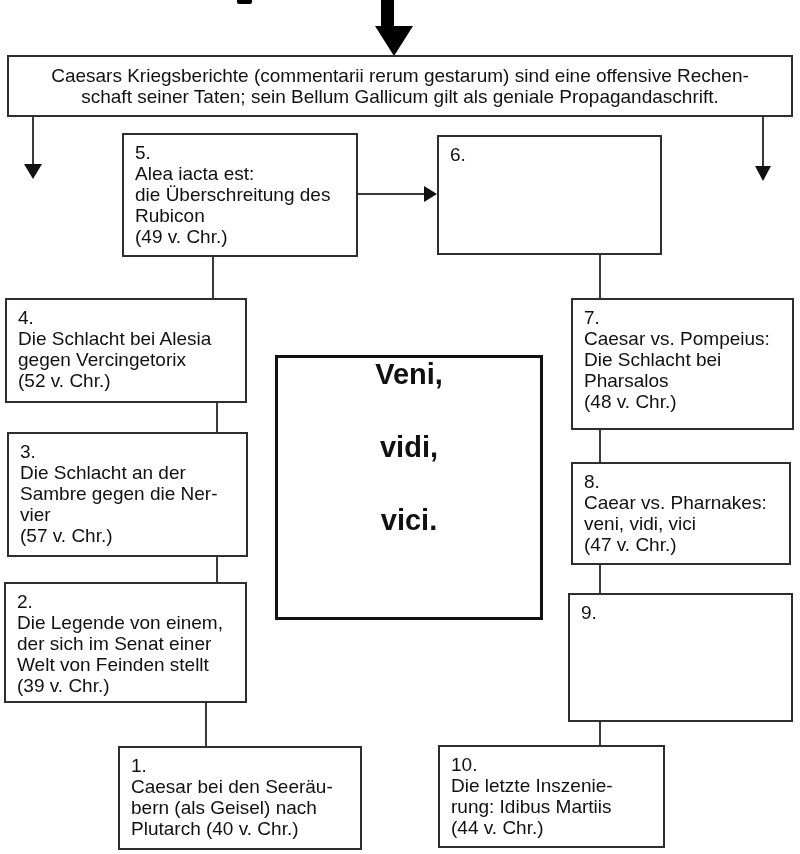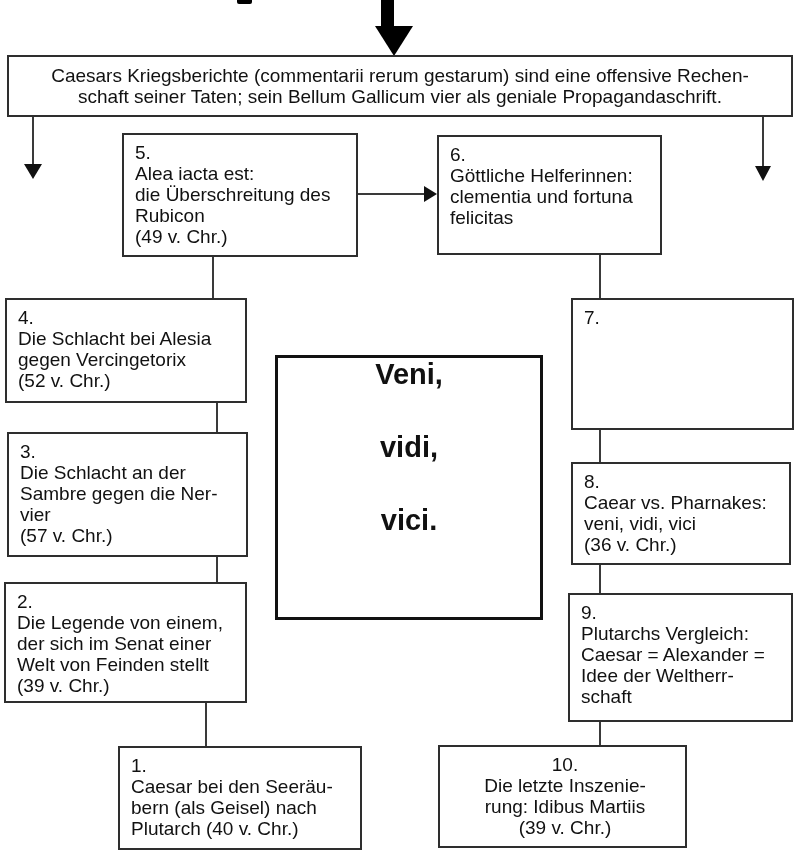--- a/index.html
+++ b/index.html
@@ -61,42 +61,39 @@
   <div class="vline" style="left:599px;top:255px;height:45px;"></div>
   <div class="vline" style="left:599px;top:430px;height:32px;"></div>
   <div class="vline" style="left:599px;top:565px;height:28px;"></div>
   <div class="vline" style="left:599px;top:722px;height:23px;"></div>
 
   <div class="hline" style="left:358px;top:193px;width:67px;"></div>
   <div class="tri head-h"></div>
 
   <div class="intro">
     <div>Caesars Kriegsberichte (commentarii rerum gestarum) sind eine offensive Rechen-</div>
-    <div><span>schaft seiner Taten; sein </span><span class="it">Bellum Gallicum</span><span>  vier als geniale Propagandaschrift.</span></div>
+    <div><span>schaft seiner Taten; sein </span><span class="it">Bellum Gallicum</span><span>  gilt als geniale Propagandaschrift.</span></div>
   </div>
 
   <div class="quote">
     <div>Veni,</div>
     <div>vidi,</div>
     <div>vici.</div>
   </div>
 
   <div class="ebox" style="left:122px;top:133px;width:236px;height:124px;">
     <div>5.</div>
     <div class="lines">Alea iacta est:
 die Überschreitung des
 Rubicon
 (49 v. Chr.)</div>
   </div>
 
   <div class="ebox" style="left:437px;top:135px;width:225px;height:120px;">
     <div>6.</div>
-    <div class="lines">Göttliche Helferinnen:
-clementia und fortuna
-felicitas</div>
   </div>
 
   <div class="ebox" style="left:5px;top:298px;width:242px;height:105px;">
     <div>4.</div>
     <div class="lines">Die Schlacht bei Alesia
 gegen Vercingetorix
 (52 v. Chr.)</div>
   </div>
 
   <div class="ebox" style="left:7px;top:432px;width:241px;height:125px;">
@@ -117,37 +114,37 @@
 
   <div class="ebox" style="left:118px;top:746px;width:244px;height:104px;">
     <div>1.</div>
     <div class="lines">Caesar bei den Seeräu-
 bern (als Geisel) nach
 Plutarch (40 v. Chr.)</div>
   </div>
 
   <div class="ebox" style="left:571px;top:298px;width:223px;height:132px;">
     <div>7.</div>
+    <div class="lines">Caesar vs. Pompeius:
+Die Schlacht bei
+Pharsalos
+(48 v. Chr.)</div>
   </div>
 
   <div class="ebox" style="left:571px;top:462px;width:220px;height:103px;">
     <div>8.</div>
     <div class="lines">Caear vs. Pharnakes:
 veni, vidi, vici
-(36 v. Chr.)</div>
+(47 v. Chr.)</div>
   </div>
 
   <div class="ebox" style="left:568px;top:593px;width:225px;height:129px;">
     <div>9.</div>
-    <div class="lines">Plutarchs Vergleich:
-Caesar = Alexander =
-Idee der Weltherr-
-schaft</div>
   </div>
 
-  <div class="ebox" style="left:438px;top:745px;width:249px;height:103px;text-align:center;">
+  <div class="ebox" style="left:438px;top:745px;width:227px;height:103px;">
     <div>10.</div>
     <div class="lines">Die letzte Inszenie-
 rung: Idibus Martiis
-(39 v. Chr.)</div>
+(44 v. Chr.)</div>
   </div>
 
 </div>
 
 </body></html>

